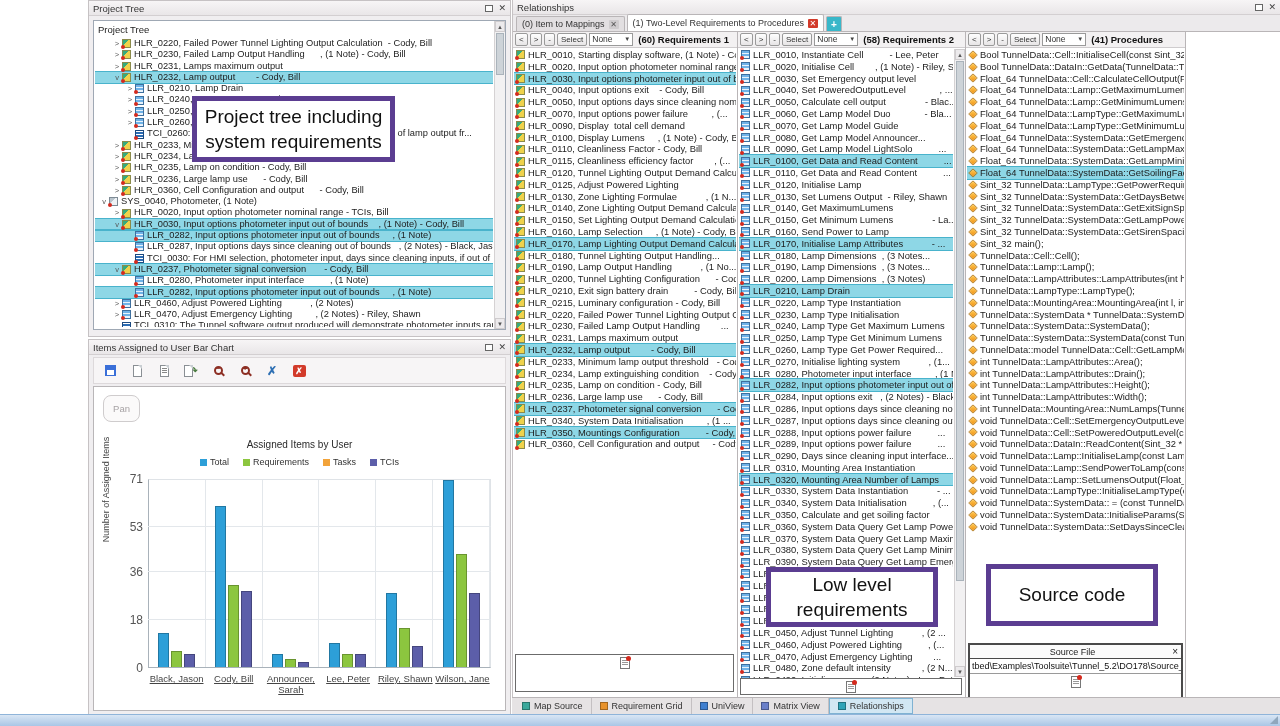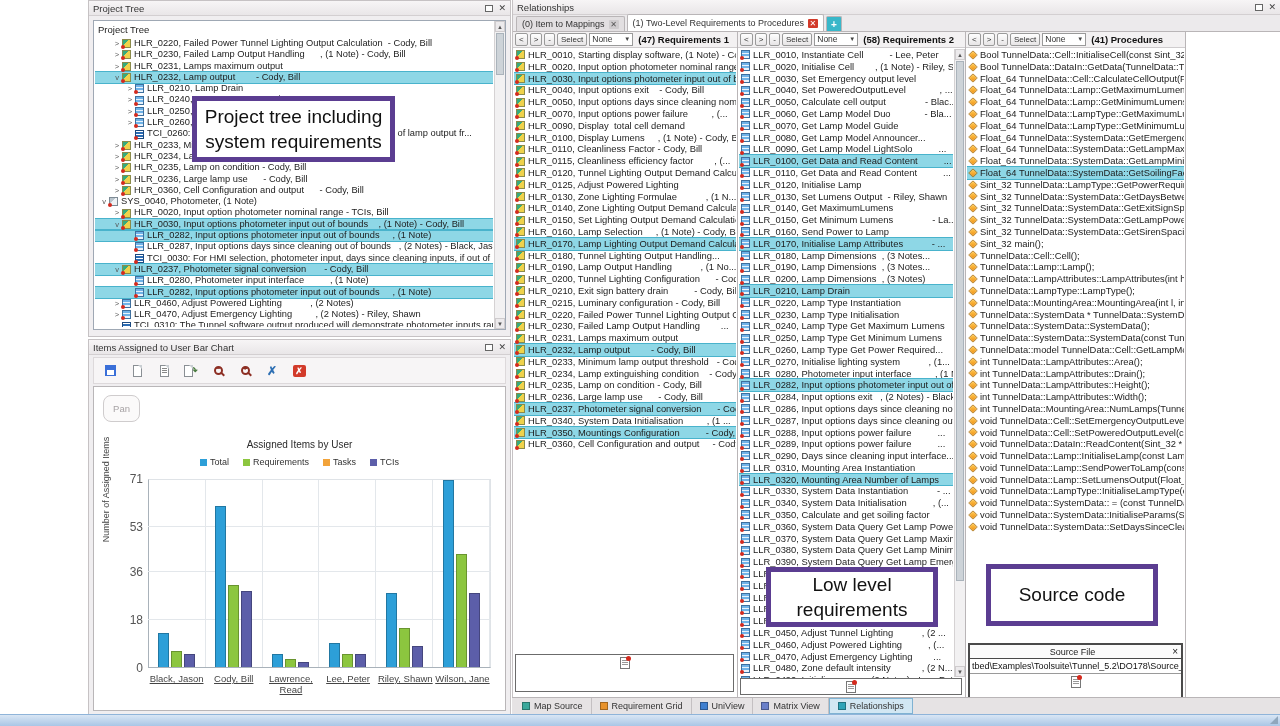--- a/index.html
+++ b/index.html
@@ -367,21 +367,21 @@
             </div>
           </div>
         <div style="position:absolute; inset:0; pointer-events:none;">
             <div class="gline" style="bottom: 25.3521%;"></div>
             <div class="gline" style="bottom: 50.7042%;"></div>
             <div class="gline" style="bottom: 74.6479%;"></div>
           </div>
         <div class="xaxis">
             <div class="xlab">Black, Jason</div>
             <div class="xlab">Cody, Bill</div>
-            <div class="xlab">Lawrence, Read</div>
+            <div class="xlab">Announcer, Sarah</div>
             <div class="xlab">Lee, Peter</div>
             <div class="xlab">Riley, Shawn</div>
             <div class="xlab">Wilson, Jane</div>
           </div>
       </div>
     </div>
   </div>
 
   <div class="rel">
     <div class="ptitle">
@@ -409,21 +409,21 @@
       <div class="mcol" style="left:0; width:225px;">
         <div class="chead">
           <span class="hbtn">&lt;</span>
           <span class="hbtn">&gt;</span>
           <span class="hbtn">-</span>
           <span class="hbtn">Select</span>
           <span class="hdd">
               <span>None</span>
               <span class="car">▼</span>
             </span>
-          <span class="ctitlebold">(47) Requirements 1</span>
+          <span class="ctitlebold">(60) Requirements 1</span>
         </div>
         <div class="clist" style="height:403px;">
             <div class="crow">
               <span class="ic ic-hlr"></span>
               <span class="rtext">HLR_0010, Starting display software, (1 Note) - Cody, Bill</span>
             </div>
             <div class="crow">
               <span class="ic ic-hlr"></span>
               <span class="rtext">HLR_0020, Input option photometer nominal range - Co...</span>
             </div>

